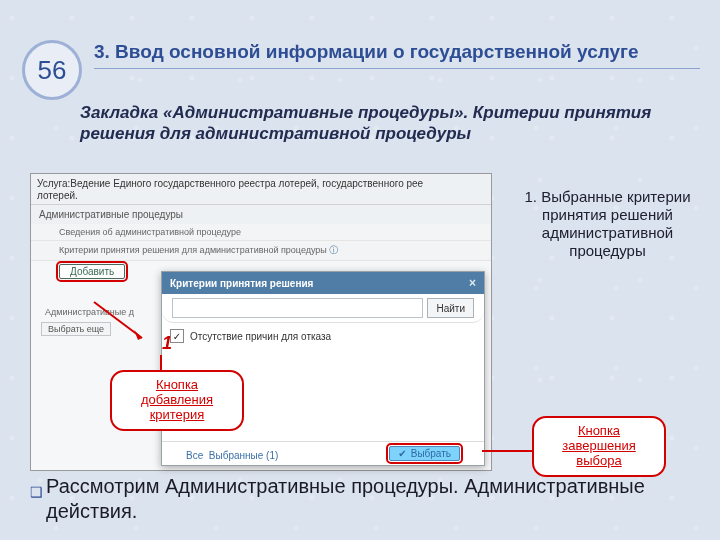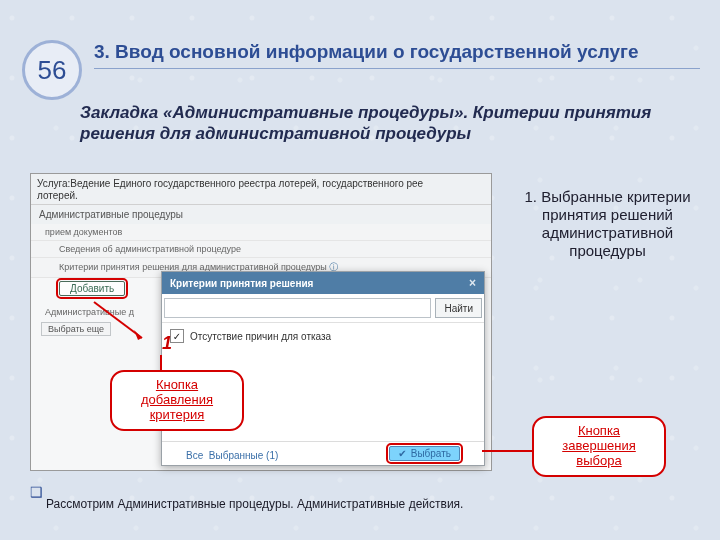--- a/index.html
+++ b/index.html
@@ -35,22 +35,22 @@
   .subtitle{
     position:absolute;left:80px;top:102px;right:40px;
     font-style:italic;font-weight:bold;color:#222b50;
     font-size:17px;line-height:1.25;
   }
   .side-note{
     position:absolute;left:510px;top:188px;width:195px;
     font-size:15px;color:#202030;line-height:1.2;text-align:center;
   }
   .footer-note{
-    position:absolute;left:46px;bottom:28px;right:30px;
-    font-size:12px;color:#1b1b28;line-height:1.25;
+    position:absolute;left:46px;bottom:16px;right:30px;
+    font-size:20px;color:#1b1b28;line-height:1.25;
   }
   .footer-bullet{
     position:absolute;left:30px;bottom:40px;color:#2d4d94;font-size:14px;
   }
   
   .shot{
     position:absolute;left:30px;top:173px;width:460px;height:296px;
     background:#f6f7f8;border:1px solid #9a9a9a;font-size:10px;color:#444;
   }
   .shot .svc{
@@ -74,21 +74,21 @@
   .popup{
     position:absolute;left:130px;top:97px;width:322px;
     background:#fff;border:1px solid #9aa1a7;box-shadow:0 2px 8px rgba(0,0,0,.3);
   }
   .popup-hd{
     background:#4f7da6;color:#fff;font-weight:bold;font-size:10px;
     padding:4px 8px;display:flex;justify-content:space-between;align-items:center;
   }
   .popup-hd .x{color:#dfe8f0;font-size:12px}
   .popup-search{
-    display:flex;gap:4px;padding:4px 2px;border-bottom:1px solid #e0e0e0;
+    display:flex;gap:4px;padding:4px 10px;border-bottom:1px solid #e0e0e0;border-radius:12px;
   }
   .popup-search input{
     flex:1;border:1px solid #bcc3c9;font-size:10px;padding:2px 4px;height:14px;
   }
   .popup-search .find{
     font-size:10px;padding:1px 8px;border:1px solid #a9b2b9;background:#f3f5f6;color:#333;
   }
   .popup-body{height:106px;padding:6px 8px;font-size:10px;color:#333}
   .popup-item{display:flex;align-items:center;gap:6px}
   .popup-item .cb{
@@ -143,21 +143,20 @@
 <div class="subtitle">Закладка «Административные процедуры». Критерии принятия решения для административной процедуры</div>
 
 <div class="side-note">1. Выбранные критерии принятия решений административной процедуры</div>
 
 <div class="shot">
   <div class="svc">
     <span>Услуга:Ведение Единого государственного реестра лотерей, государственного рее</span><br>
     <span>лотерей.</span>
   </div>
   <div class="tabname">Административные процедуры</div>
-  <div class="row">прием документов</div>
   <div class="row sub">Сведения об административной процедуре</div>
   <div class="row sub">
     <span>Критерии принятия решения для административной процедуры</span>
     <span style="color:#4f7da6">ⓘ</span>
   </div>
   <div class="add-area">
     <button class="add-btn">Добавить</button>
   </div>
   <div class="admin-row">Административные д</div>
   <button class="add-more">Выбрать еще</button>

